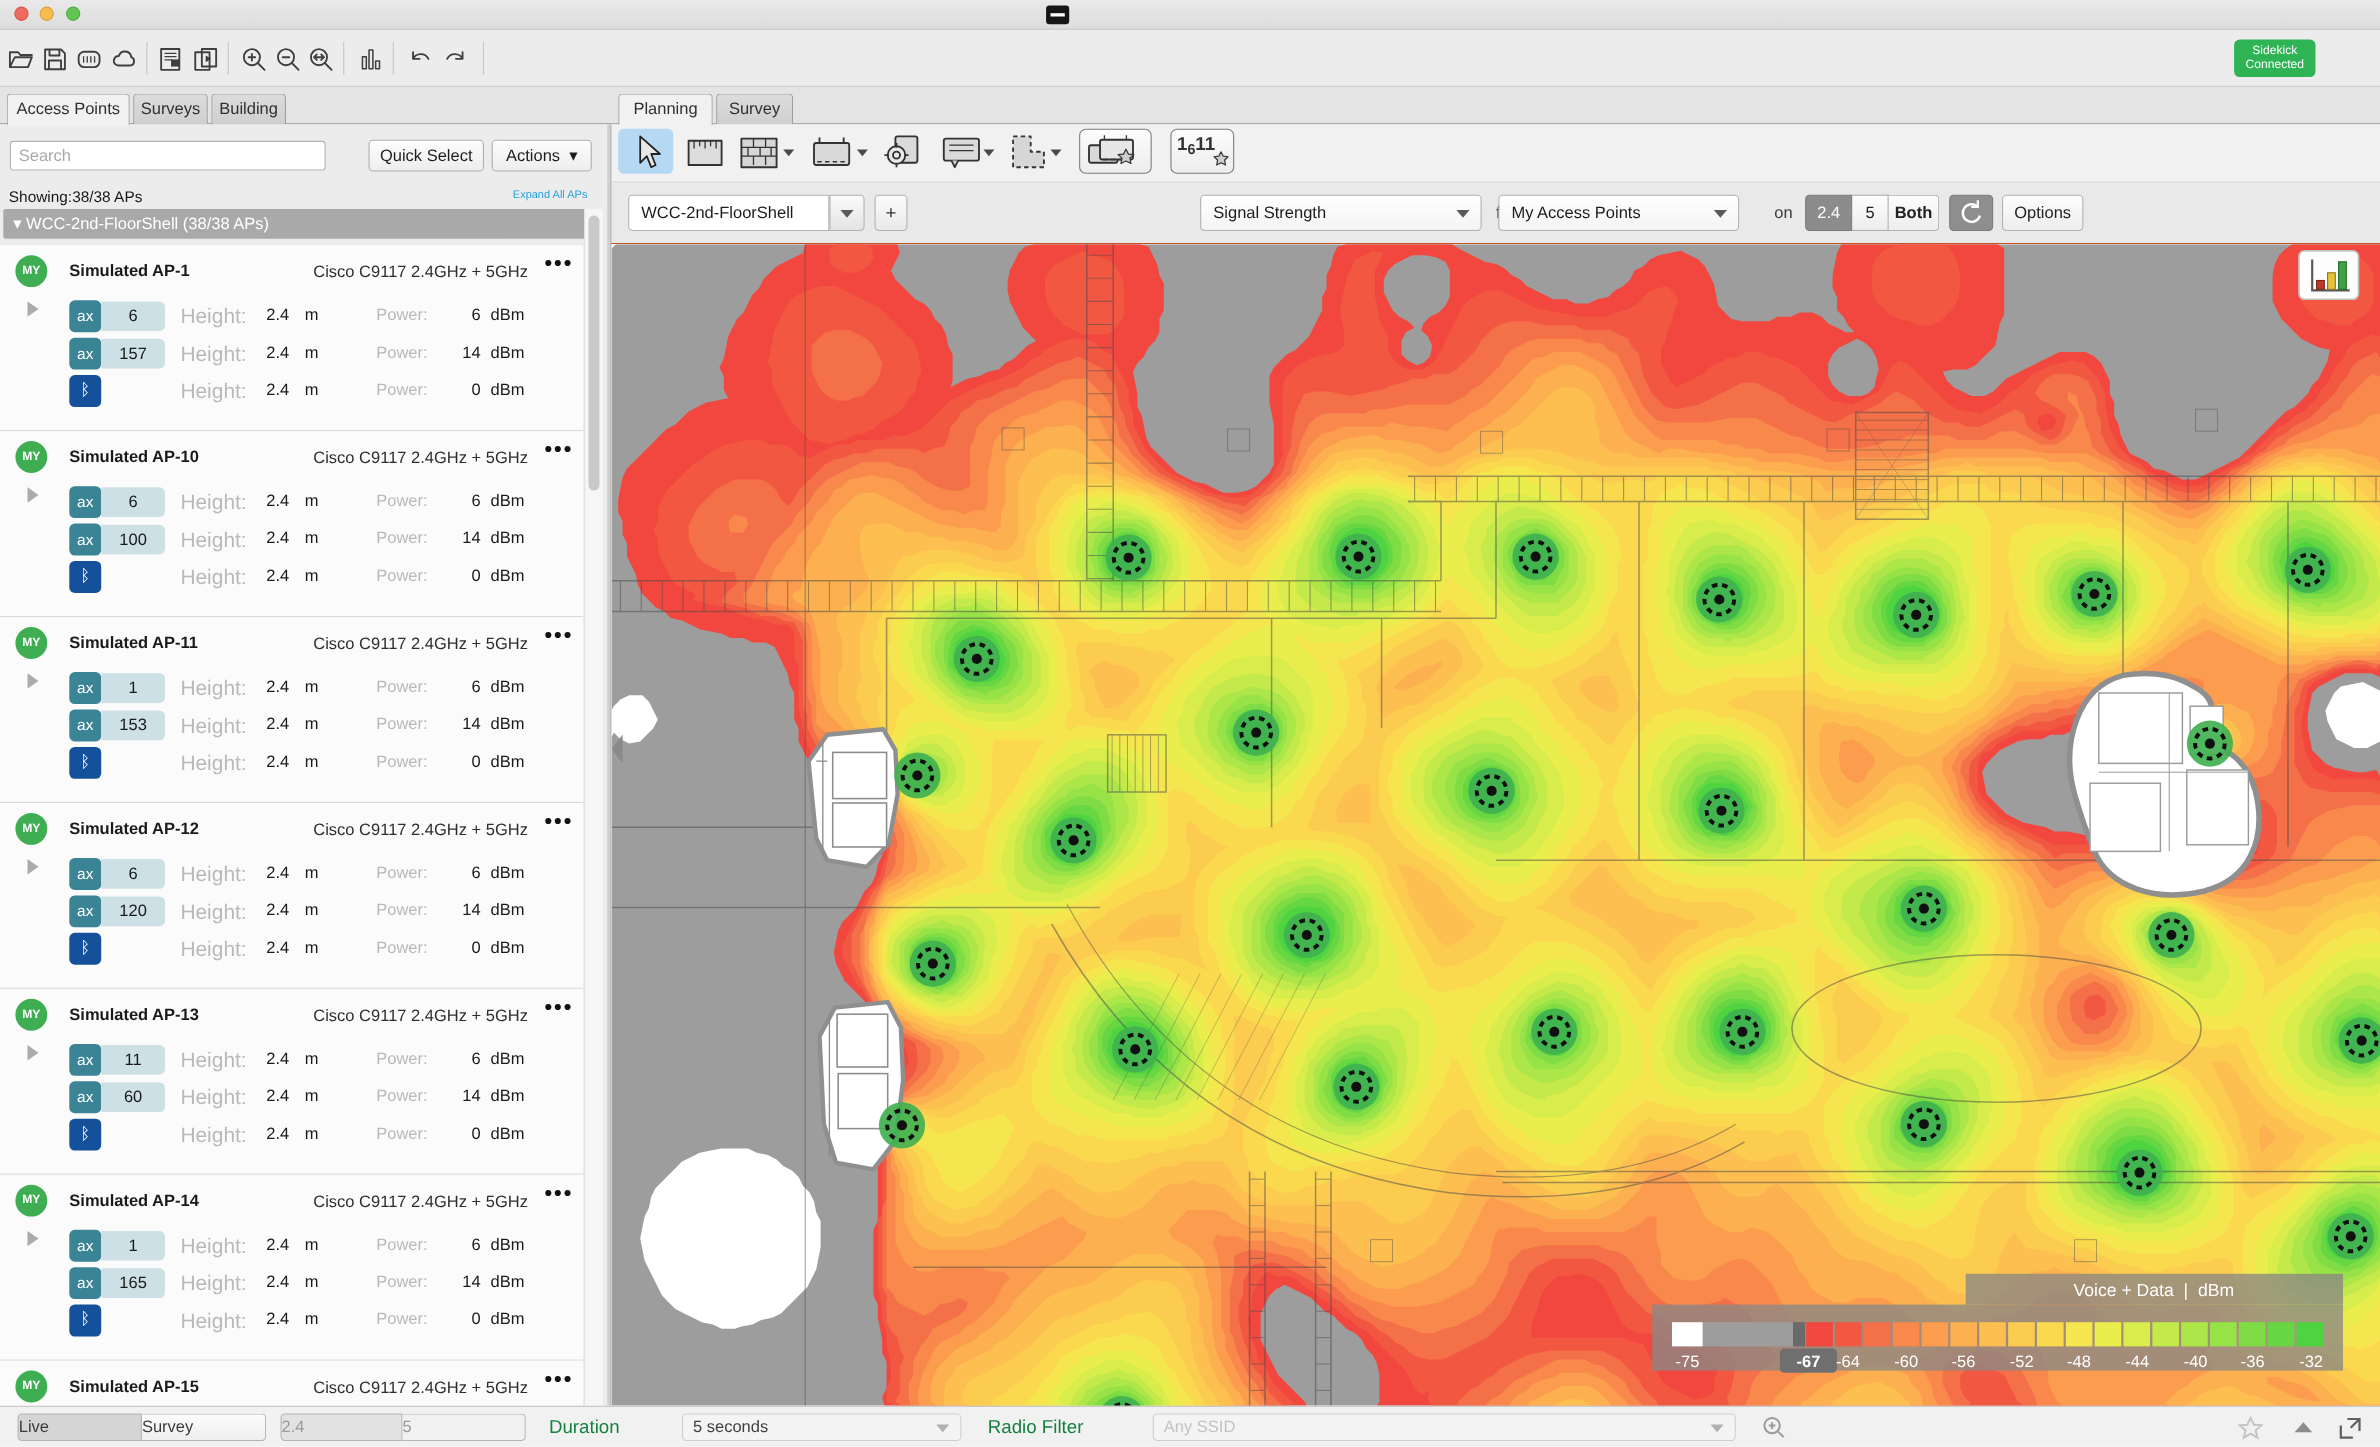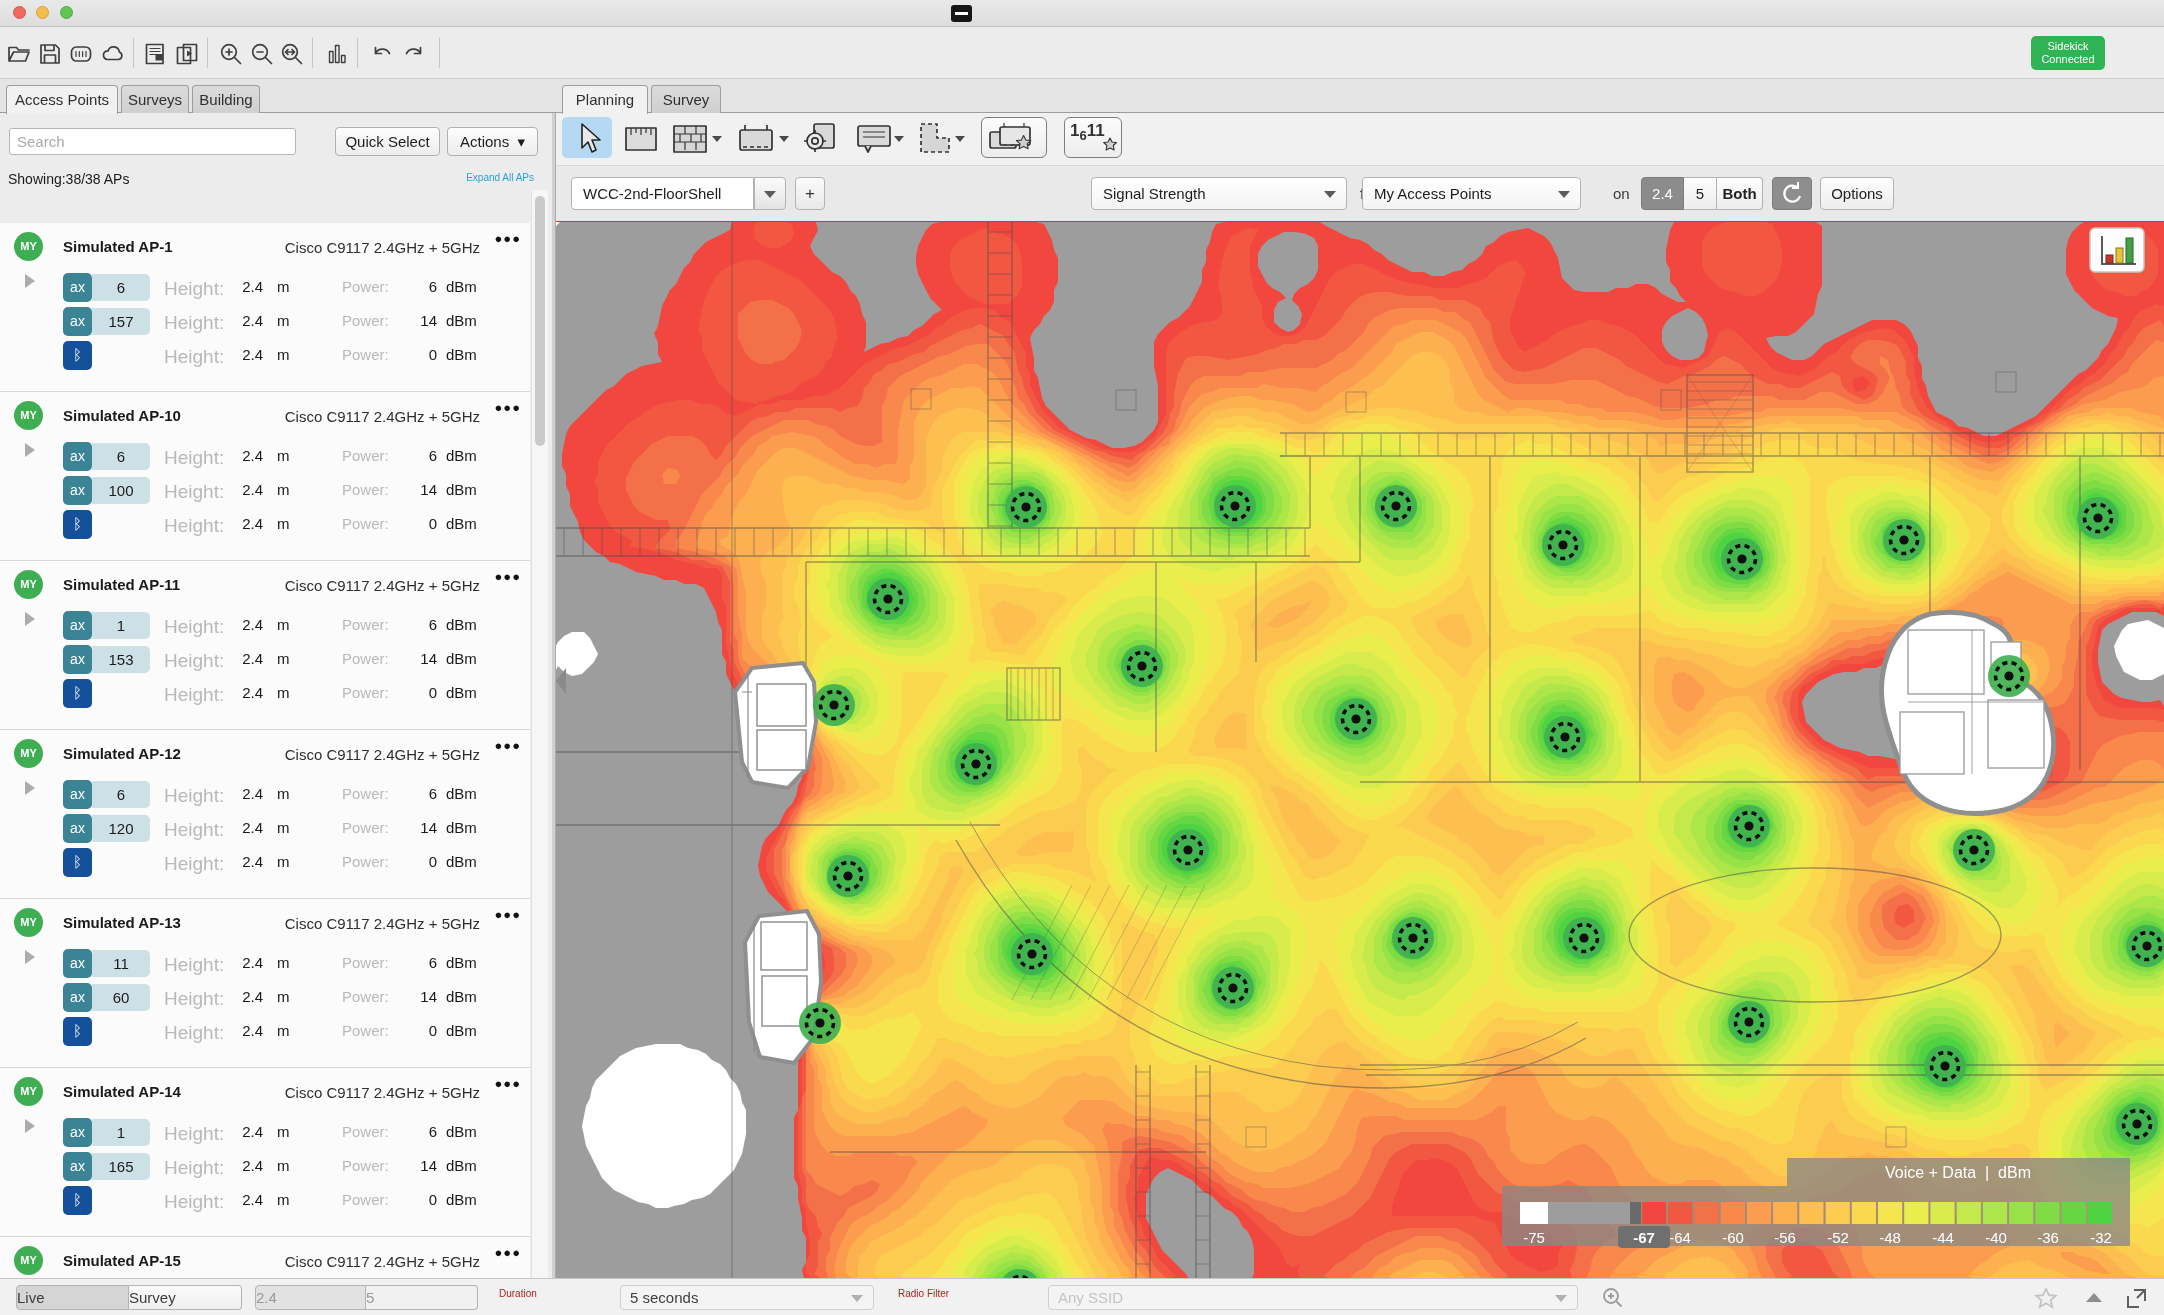--- a/index.html
+++ b/index.html
@@ -45,21 +45,21 @@
 #maptools{left:556px;top:113px;width:1608px;height:53px;background:#f1f1f1;border-bottom:1px solid #d6d6d6}
 #maprow2{left:556px;top:167px;width:1608px;height:55px;background:#e9e9e9;border-bottom:1px solid #c2410c}
 .sel{position:absolute;top:10px;height:33px;background:linear-gradient(#ffffff,#f4f4f4);border:1px solid #b3b3b3;border-radius:4px;font-size:15px;color:#1c1c1c;line-height:31px;padding-left:11px}
 .selarrow{position:absolute;top:13px;right:10px;width:0;height:0;border-left:6px solid transparent;border-right:6px solid transparent;border-top:7px solid #5a5a5a}
 .lbl2{position:absolute;top:18px;font-size:15px;color:#3a3a3a}
 #mapwrap{left:556px;top:222px;width:1608px;height:1056px;background:#fff}
 #bottombar{left:0;top:1278px;width:2164px;height:37px;background:#f1f1f1;border-top:1px solid #c6c6c6}
 .bbtn{position:absolute;top:6px;height:25px;border:1px solid #b3b3b3;font-size:15px;color:#3c3c3c;text-align:left;line-height:23px}
 .bsel{position:absolute;top:6px;height:25px;background:#f4f4f4;border:1px solid #cfcfcf;border-radius:4px;font-size:15px;color:#404040;line-height:23px;padding-left:9px}
 .bsel .selarrow{top:9px;border-top-color:#b0b0b0}
-.blbl{position:absolute;top:9px;font-size:10px;color:#b91c1c}
+.blbl{position:absolute;top:9px;font-size:17px;color:#15803d}
 </style></head>
 <body>
 <div id="titlebar">
   <div class="tl" style="left:13px;background:#ee6a5e;border:0.5px solid #d95348"></div>
   <div class="tl" style="left:36px;background:#f5bd4f;border:0.5px solid #dfa03c"></div>
   <div class="tl" style="left:60px;background:#61c454;border:0.5px solid #4caf3f"></div>
   <div id="ticon"></div>
 </div>
 <div id="toolbar" class="abs">
     <svg class="abs" style="left:6px;top:13px" width="26" height="26" viewBox="0 0 26 26" fill="none" stroke="#3f3f3f" stroke-width="1.7" stroke-linejoin="round" stroke-linecap="round">
@@ -121,20 +121,21 @@
 <div id="righttabs" class="tabrow" style="left:556px">
   <div class="tab active" style="left:6px;width:86px">Planning</div>
   <div class="tab" style="left:95px;width:70px">Survey</div>
 </div>
 <div id="sidebar" class="abs">
   <div id="search">Search</div>
   <div class="btn" style="left:335px;top:14px;width:105px;line-height:27px">Quick Select</div>
   <div class="btn" style="left:447px;top:14px;width:91px;line-height:27px">Actions&nbsp;&nbsp;▾</div>
   <div id="showing">Showing:38/38 APs</div>
   <div id="expand">Expand All APs</div>
+  <div id="grouphdr">▾ WCC-2nd-FloorShell (38/38 APs)</div>
   <div id="cards">
       <div class="card" style="top:0px">
         <div class="my">MY</div>
         <div class="apname">Simulated AP-1</div>
         <div class="apmodel">Cisco C9117 2.4GHz + 5GHz</div>
         <div class="dots">●●●</div>
         <div class="tri" style="top:51px"></div>
         <div class="axb" style="top:50px">ax</div>
         <div class="pill" style="top:51px">6</div>
         <div class="lh" style="top:55px">Height:</div>

